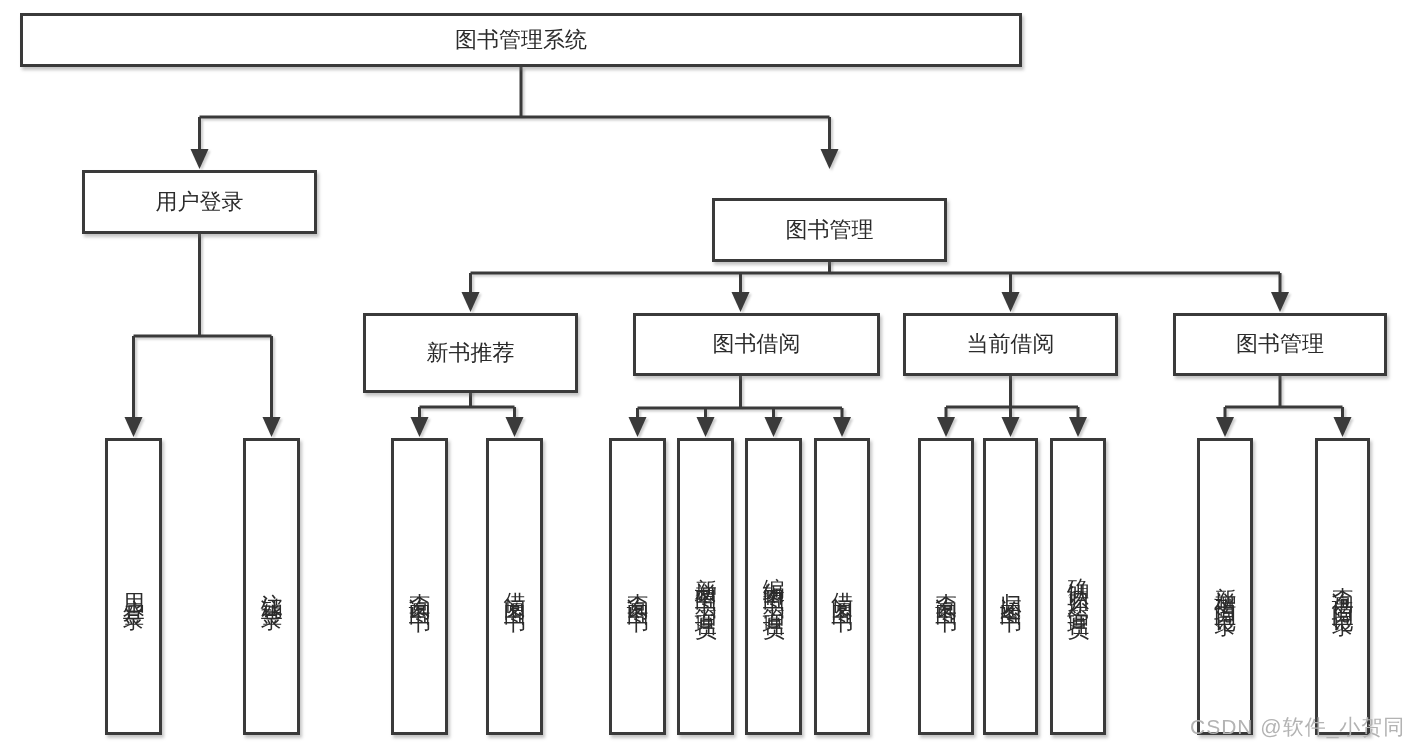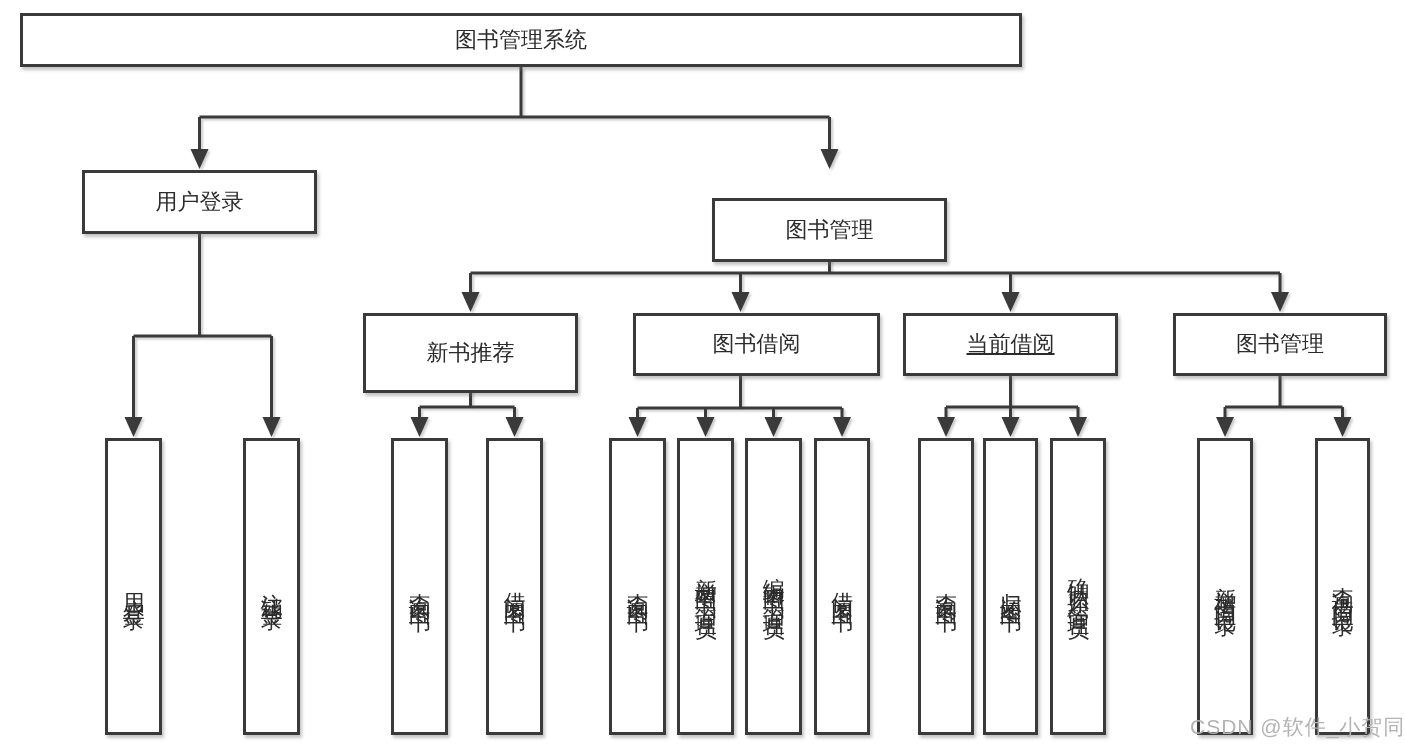--- a/index.html
+++ b/index.html
@@ -110,21 +110,21 @@
   <div class="node" style="left:712px; top:170px; width:235px; height:64px;margin-top:28px;">
     <span>图书管理</span>
   </div>
 
   <div class="node" style="left:363px; top:313px; width:215px; height:80px;">
     <span>新书推荐</span>
   </div>
   <div class="node" style="left:633px; top:313px; width:247px; height:63px;">
     <span>图书借阅</span>
   </div>
-  <div class="node" style="left:903px; top:313px; width:215px; height:63px;text-decoration:underline;">
+  <div class="node" style="left:903px; top:313px; width:215px; height:63px;">
     <span>当前借阅</span>
   </div>
   <div class="node" style="left:1173px; top:313px; width:214px; height:63px;">
     <span>图书管理</span>
   </div>
 
   <div class="node leaf" style="left:105px; top:438px; width:57px; height:297px;">
     <span>用户登录</span>
   </div>
   <div class="node leaf" style="left:243px; top:438px; width:57px; height:297px;">

